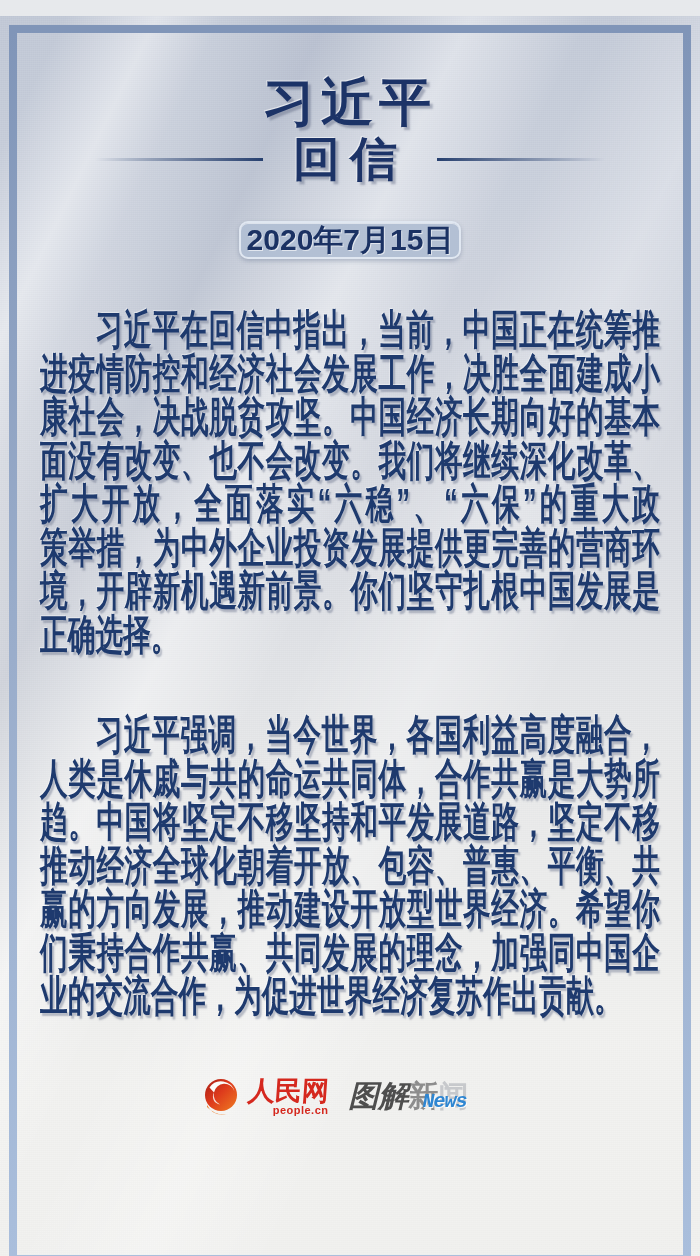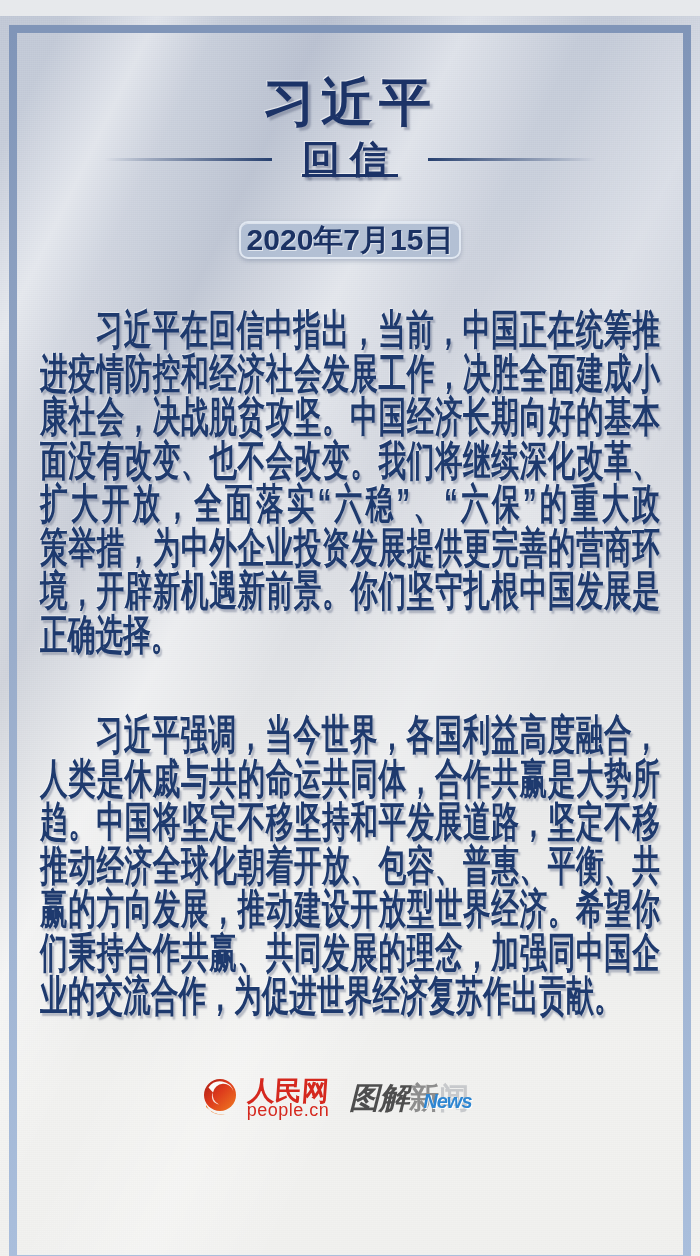--- a/index.html
+++ b/index.html
@@ -35,23 +35,22 @@
     text-shadow:-1px -1px 0 rgba(255,255,255,.55), 3px 3px 2px rgba(95,105,130,.45);
   }
   .subtitle-wrap { margin-top:9px; display:flex; justify-content:center; }
   .subtitle {
     margin:0; white-space:nowrap; transform:scaleX(.86); transform-origin:center;
     font-size:42px; line-height:44px; font-weight:800; color:#1c3367;
     text-shadow:-1px -1px 0 rgba(255,255,255,.55), 3px 3px 2px rgba(95,105,130,.45);
   }
   .reply-row { margin-top:6px; height:46px; display:flex; align-items:center; justify-content:center; gap:30px; }
   .reply {
-    font-size:38px; line-height:46px; font-weight:800; letter-spacing:10px; color:#1c3367;
+    font-size:47px; line-height:46px; font-weight:800; letter-spacing:10px; color:#1c3367;
     text-shadow:-1px -1px 0 rgba(255,255,255,.55), 3px 3px 2px rgba(95,105,130,.45);
-    text-decoration:underline;
   }
   .hline { width:168px; height:3px; }
   .hline.left  { background:linear-gradient(90deg, rgba(39,64,111,0), #27406f); }
   .hline.right { background:linear-gradient(90deg, #27406f, rgba(39,64,111,0)); }
 
   .date-wrap { margin-top:39px; display:flex; justify-content:center; }
   .date-badge {
     display:inline-block; box-sizing:border-box; height:38px; padding:0 6px;
     background:#b3c0d4; border:2px solid #e0e7f1; border-radius:9px;
     box-shadow:0 2px 4px rgba(110,125,150,.45), inset 0 1px 0 rgba(255,255,255,.55);
@@ -70,22 +69,22 @@
   .line.first { text-indent:84px; }
   .line.last  { text-align-last:left; }
 
   .logos { margin-top:58px; display:flex; justify-content:center; align-items:center; gap:20px; }
   .people-logo { display:flex; align-items:center; gap:6px; }
   .people-text { display:flex; flex-direction:column; align-items:flex-end; }
   .people-zh {
     font-family:"Liberation Serif","DejaVu Serif",serif;
     font-size:27px; line-height:26px; font-weight:900; color:#d5281e; transform:skewX(-4deg);
   }
-  .people-en { font-size:18px; line-height:13px; font-weight:400; color:#d5281e; letter-spacing:.5px; }
-  .tujie { display:flex; align-items:flex-start; position:relative; padding-right:14px; }
+  .people-en { font-size:11px; line-height:13px; font-weight:700; color:#d5281e; letter-spacing:.5px; }
+  .tujie { display:flex; align-items:flex-start; position:relative; padding-right:14px;font-family:Liberation Mono, monospace; }
   .tj-a { font-size:30px; line-height:32px; font-weight:900; color:#4e4e4e; font-style:italic; }
   .tj-b { font-size:30px; line-height:32px; font-weight:700; color:#8d8d8d; }
   .tj-wen { position:relative; font-size:30px; line-height:32px; font-weight:700; color:#c7c9cc; margin-right:18px; }
   .tj-news {
     position:absolute; left:-16px; bottom:0px; color:#2e86d2; font-style:italic; font-weight:800;
     font-size:20px; line-height:25px; letter-spacing:-1px; text-shadow:1px 1px 0 rgba(255,255,255,.9);
   }
 </style>
 </head>
 <body>

